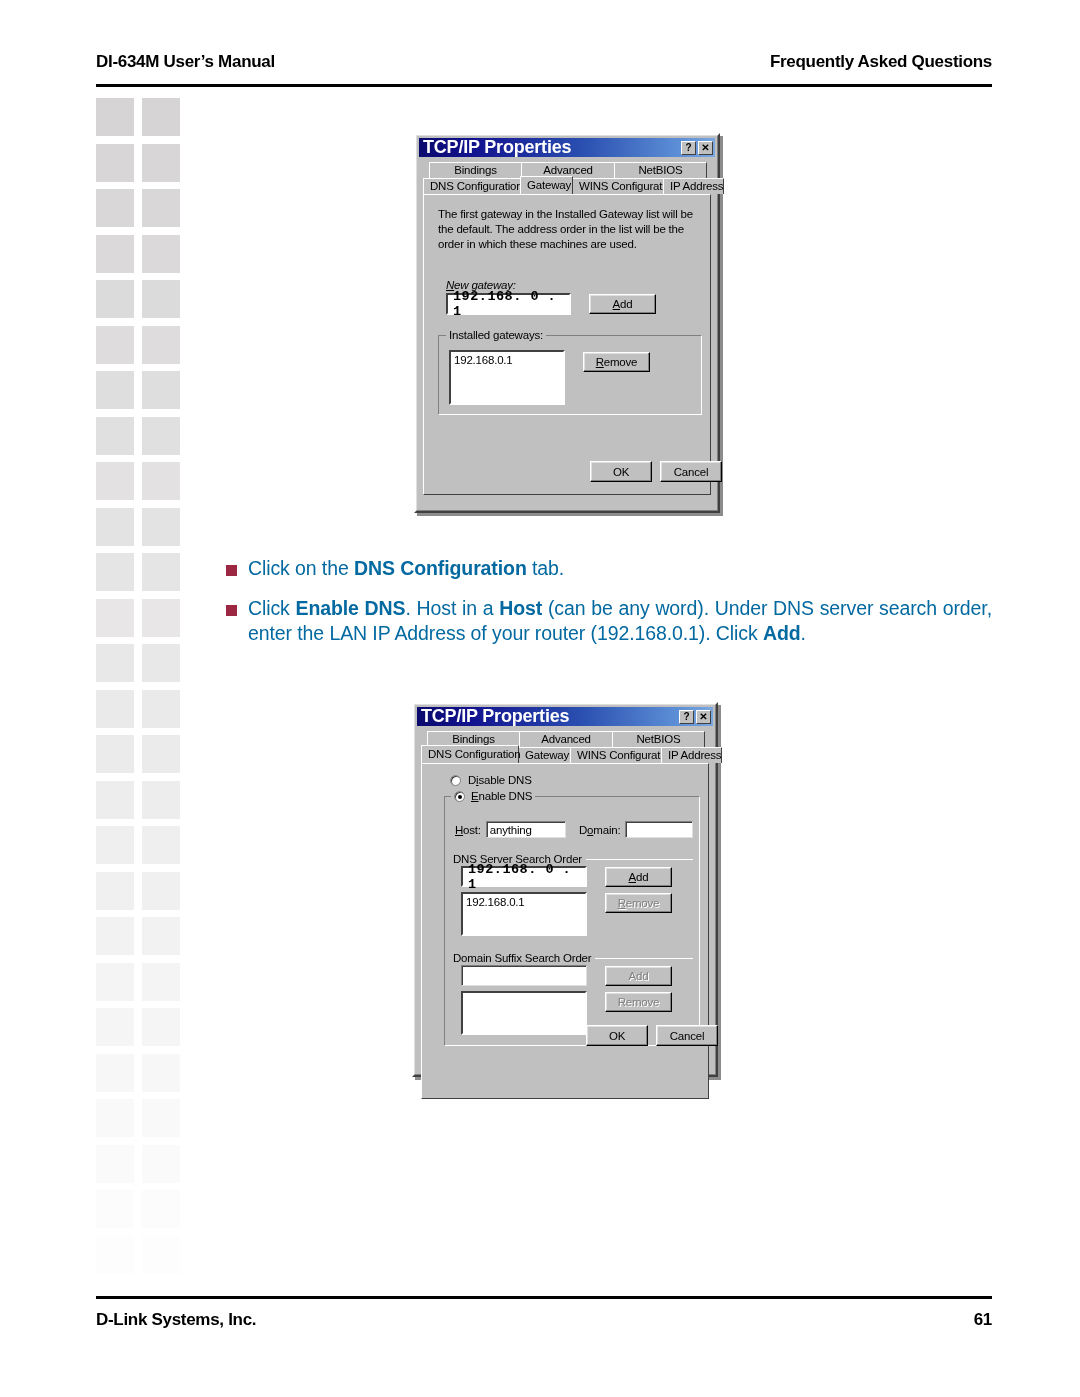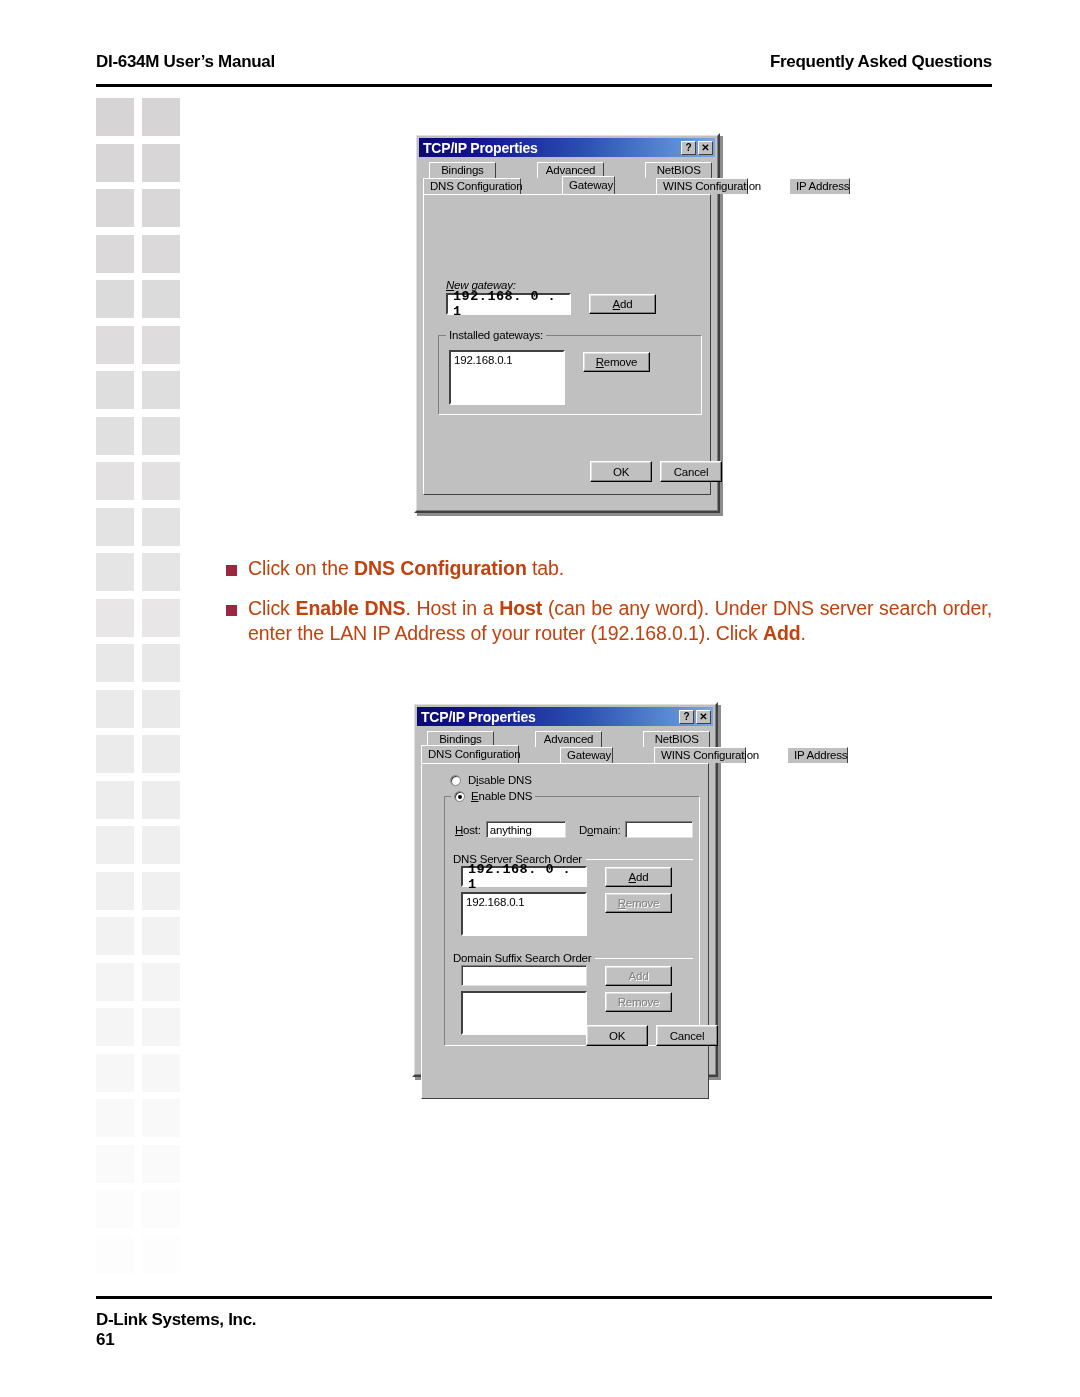--- a/index.html
+++ b/index.html
@@ -37,34 +37,34 @@
   .bullets { position:absolute; left:226px; width:766px; }
   .bul { display:flex; margin-bottom:14px; }
   .bul-mark {
     flex:0 0 auto; width:22px; padding-top:9px;
   }
   .bul-mark s {
     display:block; width:11px; height:11px; background:#9b2743;
     text-decoration:none;
   }
   .bul-txt {
-    flex:1 1 auto; font-size:19.5px; line-height:1.32; color:#c2410c;
+    flex:1 1 auto; font-size:19.5px; line-height:1.32; color:#0369a1;
     text-align:justify; letter-spacing:-0.1px;
   }
   .bul-txt b { font-weight:bold; }
   .nojust { text-align:left; }
 
   
   .ftr-rule {
     position:absolute; left:96px; top:1296px; width:896px; height:3px;
     background:#000;
   }
   .page-footer {
     position:absolute; left:96px; top:1310px; width:896px;
-    display:flex; justify-content:space-between; align-items:baseline;flex-direction:column;
+    display:flex; justify-content:space-between; align-items:baseline;
   }
   .page-footer .ftr-txt { font-size:17px; font-weight:bold; color:#000; letter-spacing:-0.3px; }
 
   
   .win {
     position:absolute;
     background:#c0c0c0;
     border-top:2px solid #ffffff;
     border-left:2px solid #ffffff;
     border-right:2px solid #404040;
@@ -80,35 +80,35 @@
     border-bottom:1px solid #808080;
     height:100%;
     padding:2px;
   }
   .titlebar {
     height:19px;
     background:linear-gradient(90deg,#0a0a6e 0%, #12128e 18%, #2a4fb0 55%, #5d8fd6 88%, #7ba7e0 100%);
     display:flex; align-items:center; padding:0 2px 0 4px;
   }
   .titlebar .tb-title {
-    color:#fff; font-size:14px; font-weight:bold; flex:1 1 auto;
+    color:#fff; font-size:18px; font-weight:bold; flex:1 1 auto;
     letter-spacing:-0.2px; white-space:nowrap;
   }
   .tb-btns { display:flex; gap:2px; }
   .tb-btn {
     width:15px; height:14px; background:#c0c0c0;
     border-top:1px solid #fff; border-left:1px solid #fff;
     border-right:1px solid #404040; border-bottom:1px solid #404040;
     font-size:10px; font-weight:bold; line-height:12px; text-align:center;
     color:#000; font-family:"Liberation Sans", sans-serif;
   }
 
   
   .tabrows { padding:5px 4px 0 4px; }
-  .tabrow { display:flex; height:16px;gap:42px; }
+  .tabrow { display:flex; height:16px; }
   .tabrow.r1 { padding-left:6px; }
   .tab {
     height:16px; background:#c0c0c0;
     border-top:1px solid #fff; border-left:1px solid #fff;
     border-right:1px solid #404040;
     font-size:11.5px; line-height:14px; text-align:center;
     padding:0 6px; margin-right:-1px; white-space:nowrap;
     letter-spacing:-0.2px;
   }
   .tab.active {
@@ -264,20 +264,21 @@
     </div>
     <div class="tabrow r2">
       <div class="tab" style="width:98px;">DNS Configuration</div>
       <div class="tab active" style="width:53px;">Gateway</div>
       <div class="tab" style="width:92px;">WINS Configuration</div>
       <div class="tab" style="width:61px;">IP Address</div>
     </div>
   </div>
 
   <div class="tabbody" style="height:301px;">
+    <div class="wtext" style="position:absolute; left:14px; top:12px; width:263px;">The first gateway in the Installed Gateway list will be the default. The address order in the list will be the order in which these machines are used.</div>
 
     <div class="wlabel" style="position:absolute; left:22px; top:84px;font-style:italic;"><u>N</u>ew gateway:</div>
 
     <div class="ipfield" style="position:absolute; left:22px; top:98px; width:125px; height:22px;">192.168.  0  .  1</div>
 
     <div class="btn" style="position:absolute; left:165px; top:99px; width:67px; height:20px;">
           <span><u>A</u>dd</span>
         </div>
 
     <div class="group" style="position:absolute; left:14px; top:140px; width:264px; height:80px;">

